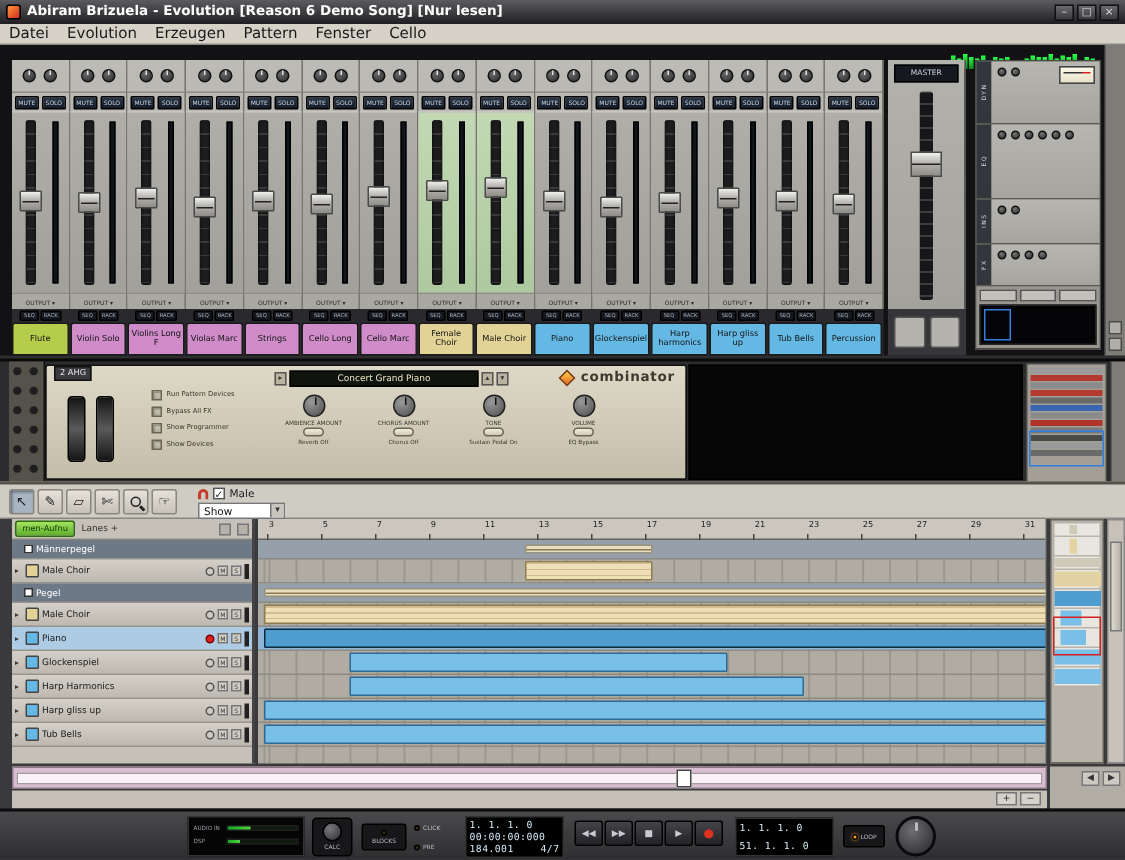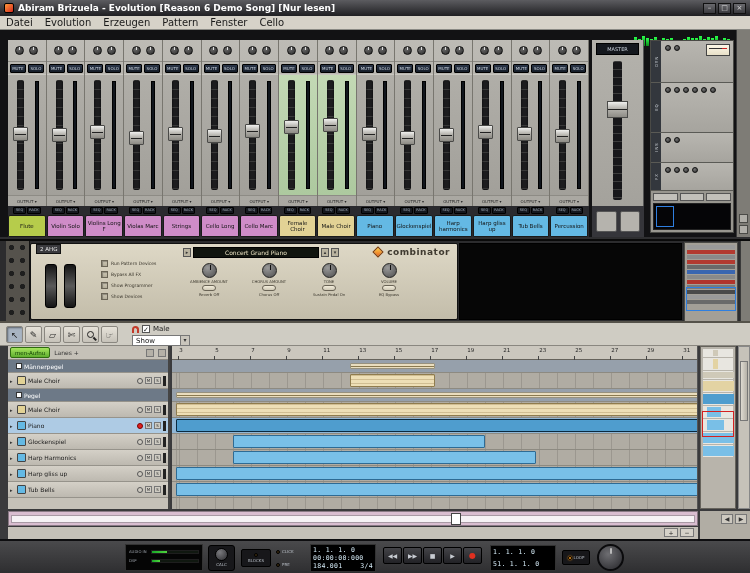--- a/index.html
+++ b/index.html
@@ -961,21 +961,21 @@
       <div class="cp-row">
         <span class="led"></span>
         <span class="tp-small">PRE</span>
       </div>
     </div>
     <div class="tp-display">
       <div class="lcd">1. 1. 1. 0</div>
       <div class="lcd">00:00:00:000</div>
       <div class="lcd tempo-row">
         <span>184.001</span>
-        <span>3/4</span>
+        <span>4/7</span>
       </div>
     </div>
     <div class="tp-buttons">
         <div class="tbtn">◀◀</div>
         <div class="tbtn">▶▶</div>
         <div class="tbtn">■</div>
         <div class="tbtn">▶</div>
         <div class="tbtn record">●</div>
       </div>
     <div class="tp-loopdisp">

